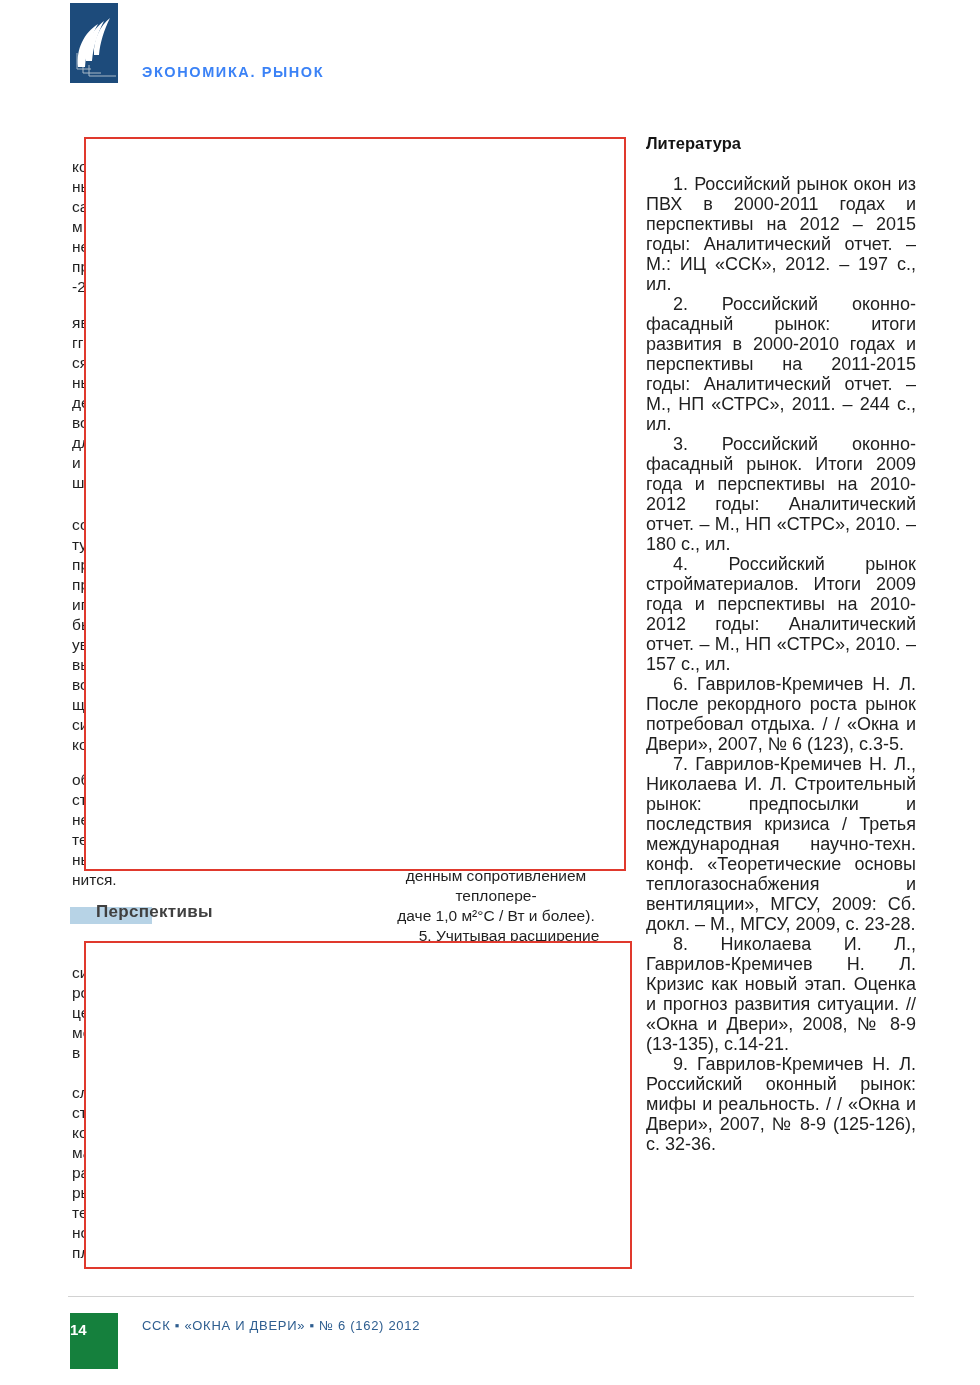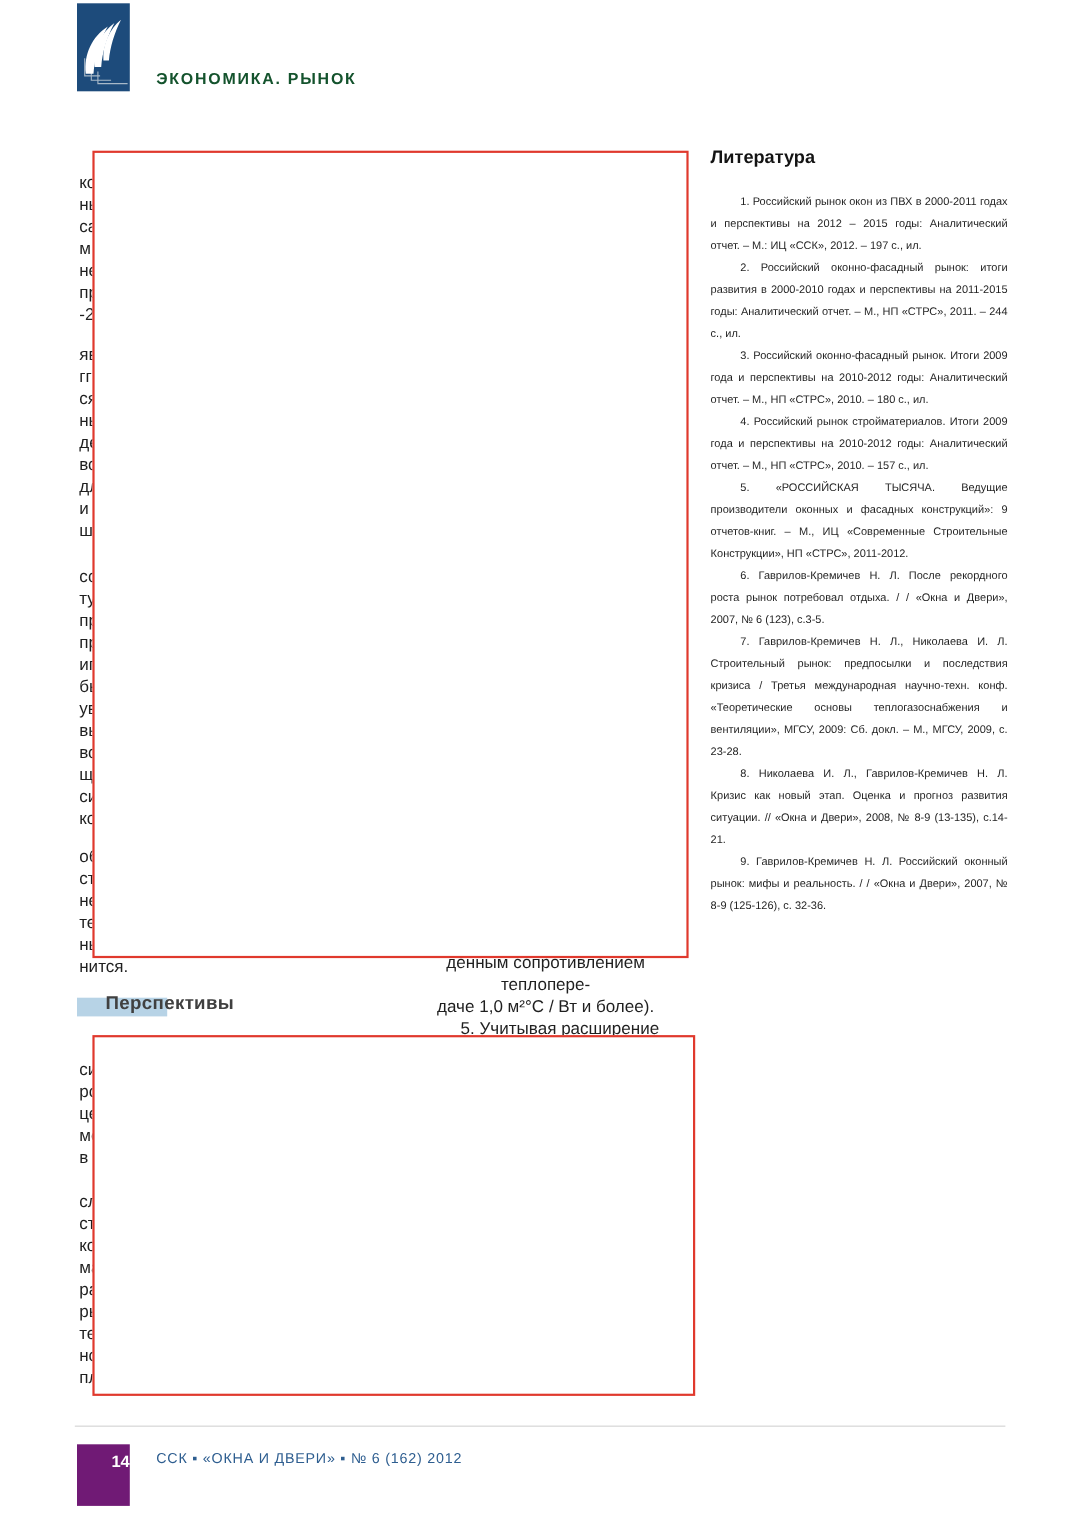--- a/index.html
+++ b/index.html
@@ -5,21 +5,21 @@
   html,body{margin:0;padding:0;background:#ffffff;}
   .page{
     position:relative;width:980px;height:1385px;background:#ffffff;
     font-family:"Liberation Sans",sans-serif;color:#1f1f1f;overflow:hidden;
   }
   .abs{position:absolute;}
 
   
   .logo-box{left:70px;top:3px;width:48px;height:80px;background:#1d4b7b;z-index:4;}
   .section-title{left:142px;top:64px;font-size:14.5px;font-weight:bold;
-    letter-spacing:1.6px;color:#14532d;white-space:nowrap;}
+    letter-spacing:1.6px;color:#3b82f6;white-space:nowrap;}
 
   
   .frag-block{left:72px;width:120px;font-size:15.5px;line-height:20px;z-index:1;}
   .frag-block div{height:20px;white-space:pre;}
   .fb1{top:157px;} .fb2{top:313px;} .fb3{top:515px;} .fb4{top:770px;}
   .fb5{top:963px;} .fb6{top:1083px;}
 
   
   .persp-bar{left:70px;top:907px;width:82px;height:17px;background:#b7d3e6;z-index:2;}
   .persp-title{left:96px;top:902px;font-size:17px;font-weight:bold;color:#404040;z-index:3;letter-spacing:.3px;}
@@ -29,26 +29,26 @@
   .mid-block div:nth-child(3){text-indent:26px;}
 
   
   .redact{background:#ffffff;border:2px solid #e0392d;box-sizing:border-box;z-index:5;}
   .redact-1{left:84px;top:137px;width:542px;height:734px;}
   .redact-2{left:84px;top:941px;width:548px;height:328px;}
 
   
   .lit{left:646px;top:134px;width:270px;z-index:6;}
   .lit-head{font-size:16.5px;font-weight:bold;margin:0 0 21px 0;color:#141414;}
-  .lit-item{font-size:10px;line-height:20px;text-align:justify;text-indent:27px;margin:0;}
+  .lit-item{font-size:18px;line-height:20px;text-align:justify;text-indent:27px;margin:0;}
 
   
   .footer-rule{left:68px;top:1296px;width:846px;height:1px;background:#d2d2d2;}
-  .pagenum-box{left:70px;top:1313px;width:48px;height:56px;background:#701a75;
-    color:#ffffff;font-size:15px;font-weight:bold;text-align:right;
+  .pagenum-box{left:70px;top:1313px;width:48px;height:56px;background:#15803d;
+    color:#ffffff;font-size:15px;font-weight:bold;text-align:left;
     padding-top:8px;box-sizing:border-box;z-index:4;}
   .issue-line{left:142px;top:1318px;font-size:13px;letter-spacing:.7px;color:#2e5e90;white-space:nowrap;}
 </style>
 </head>
 <body>
 
 <div class="page">
 
   <div class="abs logo-box">
     <svg width="48" height="80" viewBox="0 0 48 80">
@@ -140,21 +140,20 @@
   <div class="abs redact redact-1"></div>
   <div class="abs redact redact-2"></div>
 
   <div class="abs lit">
     <h3 class="lit-head">Литература</h3>
     <div>
         <div class="lit-item">1. Российский рынок окон из ПВХ в 2000-2011 годах и перспективы на 2012 – 2015 годы: Аналитический отчет. – М.: ИЦ «ССК», 2012. – 197 с., ил.</div>
         <div class="lit-item">2. Российский оконно-фасадный рынок: итоги развития в 2000-2010 годах и перспективы на 2011-2015 годы: Аналитический отчет. – М., НП «СТРС», 2011. – 244 с., ил.</div>
         <div class="lit-item">3. Российский оконно-фасадный рынок. Итоги 2009 года и перспективы на 2010-2012 годы: Аналитический отчет. – М., НП «СТРС», 2010. – 180 с., ил.</div>
         <div class="lit-item">4. Российский рынок стройматериалов. Итоги 2009 года и перспективы на 2010-2012 годы: Аналитический отчет. – М., НП «СТРС», 2010. – 157 с., ил.</div>
-        <div class="lit-item">5. «РОССИЙСКАЯ ТЫСЯЧА. Ведущие производители оконных и фасадных конструкций»: 9 отчетов-книг. – М., ИЦ «Современные Строительные Конструкции», НП «СТРС», 2011-2012.</div>
         <div class="lit-item">6. Гаврилов-Кремичев Н. Л. После рекордного роста рынок потребовал отдыха. / / «Окна и Двери», 2007, № 6 (123), с.3-5.</div>
         <div class="lit-item">7. Гаврилов-Кремичев Н. Л., Николаева И. Л. Строительный рынок: предпосылки и последствия кризиса / Третья международная научно-техн. конф. «Теоретические основы теплогазоснабжения и вентиляции», МГСУ, 2009: Сб. докл. – М., МГСУ, 2009, с. 23-28.</div>
         <div class="lit-item">8. Николаева И. Л., Гаврилов-Кремичев Н. Л. Кризис как новый этап. Оценка и прогноз развития ситуации. // «Окна и Двери», 2008, № 8-9 (13-135), с.14-21.</div>
         <div class="lit-item">9. Гаврилов-Кремичев Н. Л. Российский оконный рынок: мифы и реальность. / / «Окна и Двери», 2007, № 8-9 (125-126), с. 32-36.</div>
       </div>
   </div>
 
   <div class="abs footer-rule"></div>
   <div class="abs pagenum-box">
     <span>14</span>

